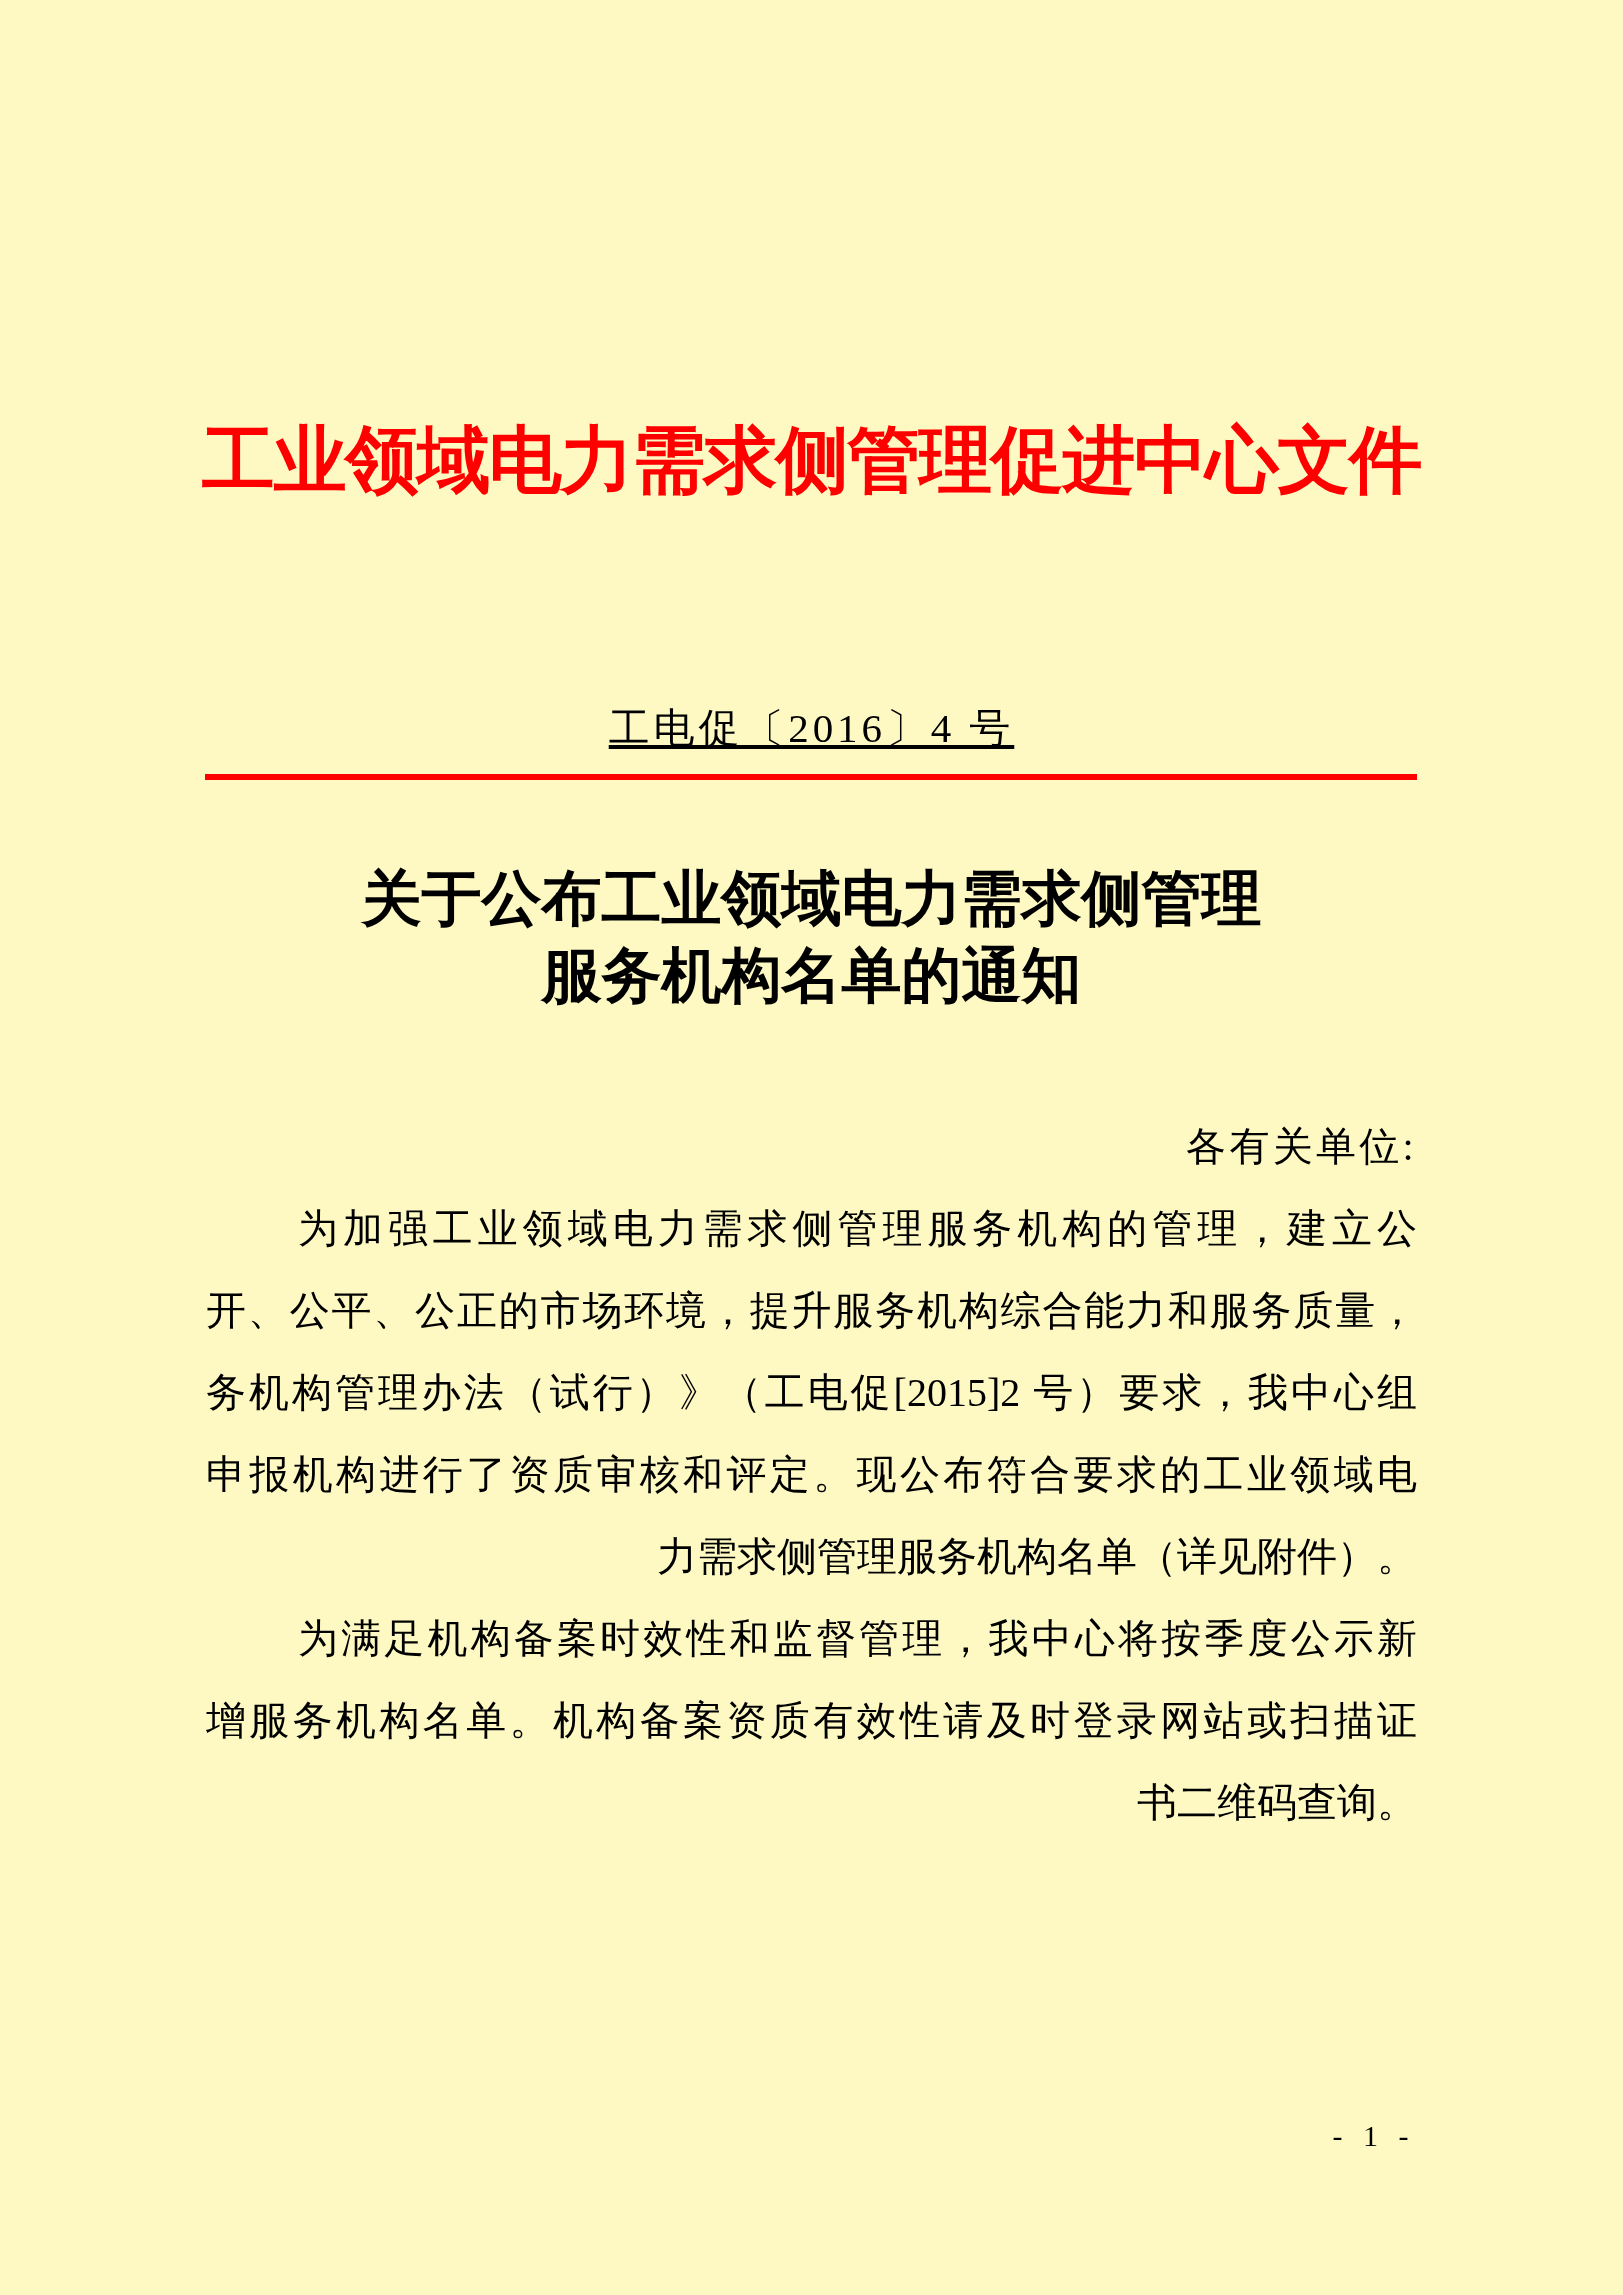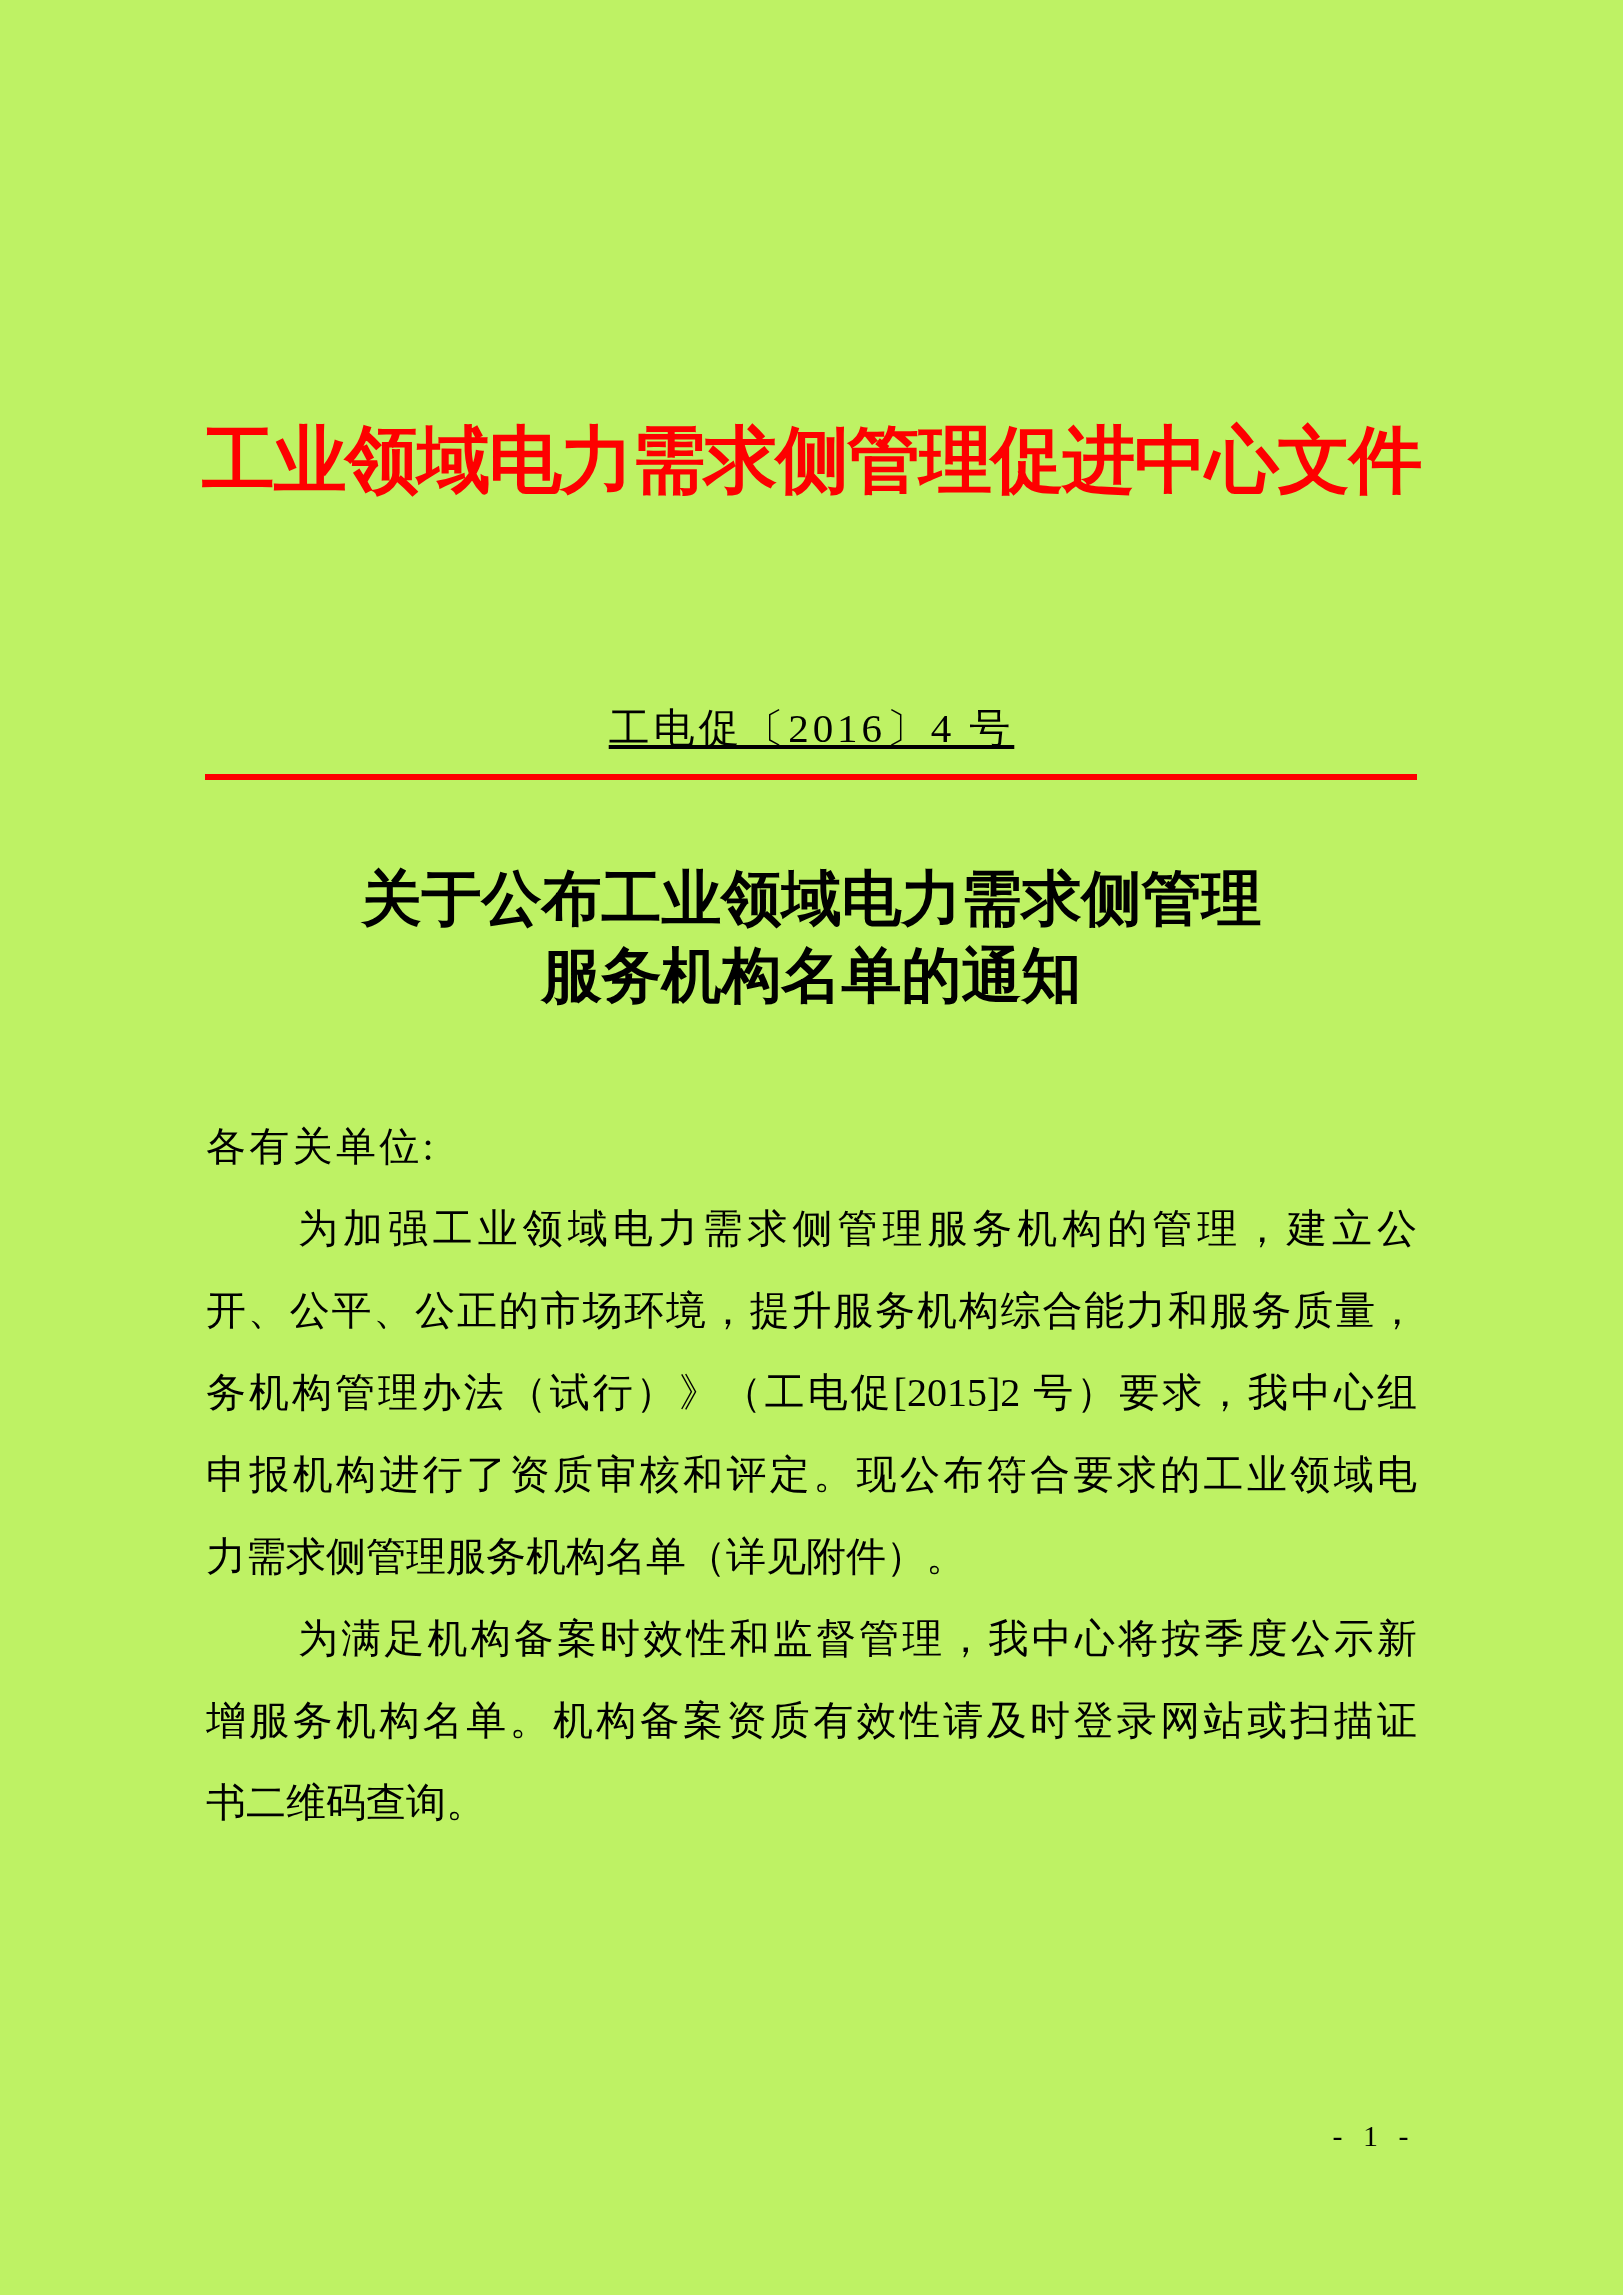--- a/index.html
+++ b/index.html
@@ -4,21 +4,21 @@
 <style>
   html, body {
     margin: 0;
     padding: 0;
     background: #ffffff;
   }
   .page {
     position: relative;
     width: 1623px;
     height: 2295px;
-    background: #bef264;
+    background: #fef9c3;
     overflow: hidden;
     font-family: "Liberation Serif", "DejaVu Serif", serif;
     color: #000000;
   }
   
   .red-header {
     position: absolute;
     top: 408px;
     left: 0;
     width: 100%;
@@ -71,20 +71,21 @@
     left: 206px;
     top: 1106px;
     width: 1211px;
     font-size: 40px;
     color: #000000;
   }
   .line {
     height: 82px;
     line-height: 82px;
     overflow: hidden;
+    text-align: right;
   }
   .salute {
     letter-spacing: 3.3px;
   }
   .indent {
     padding-left: 92px;
   }
   .spread {
     text-align: justify;
     text-align-last: justify;

